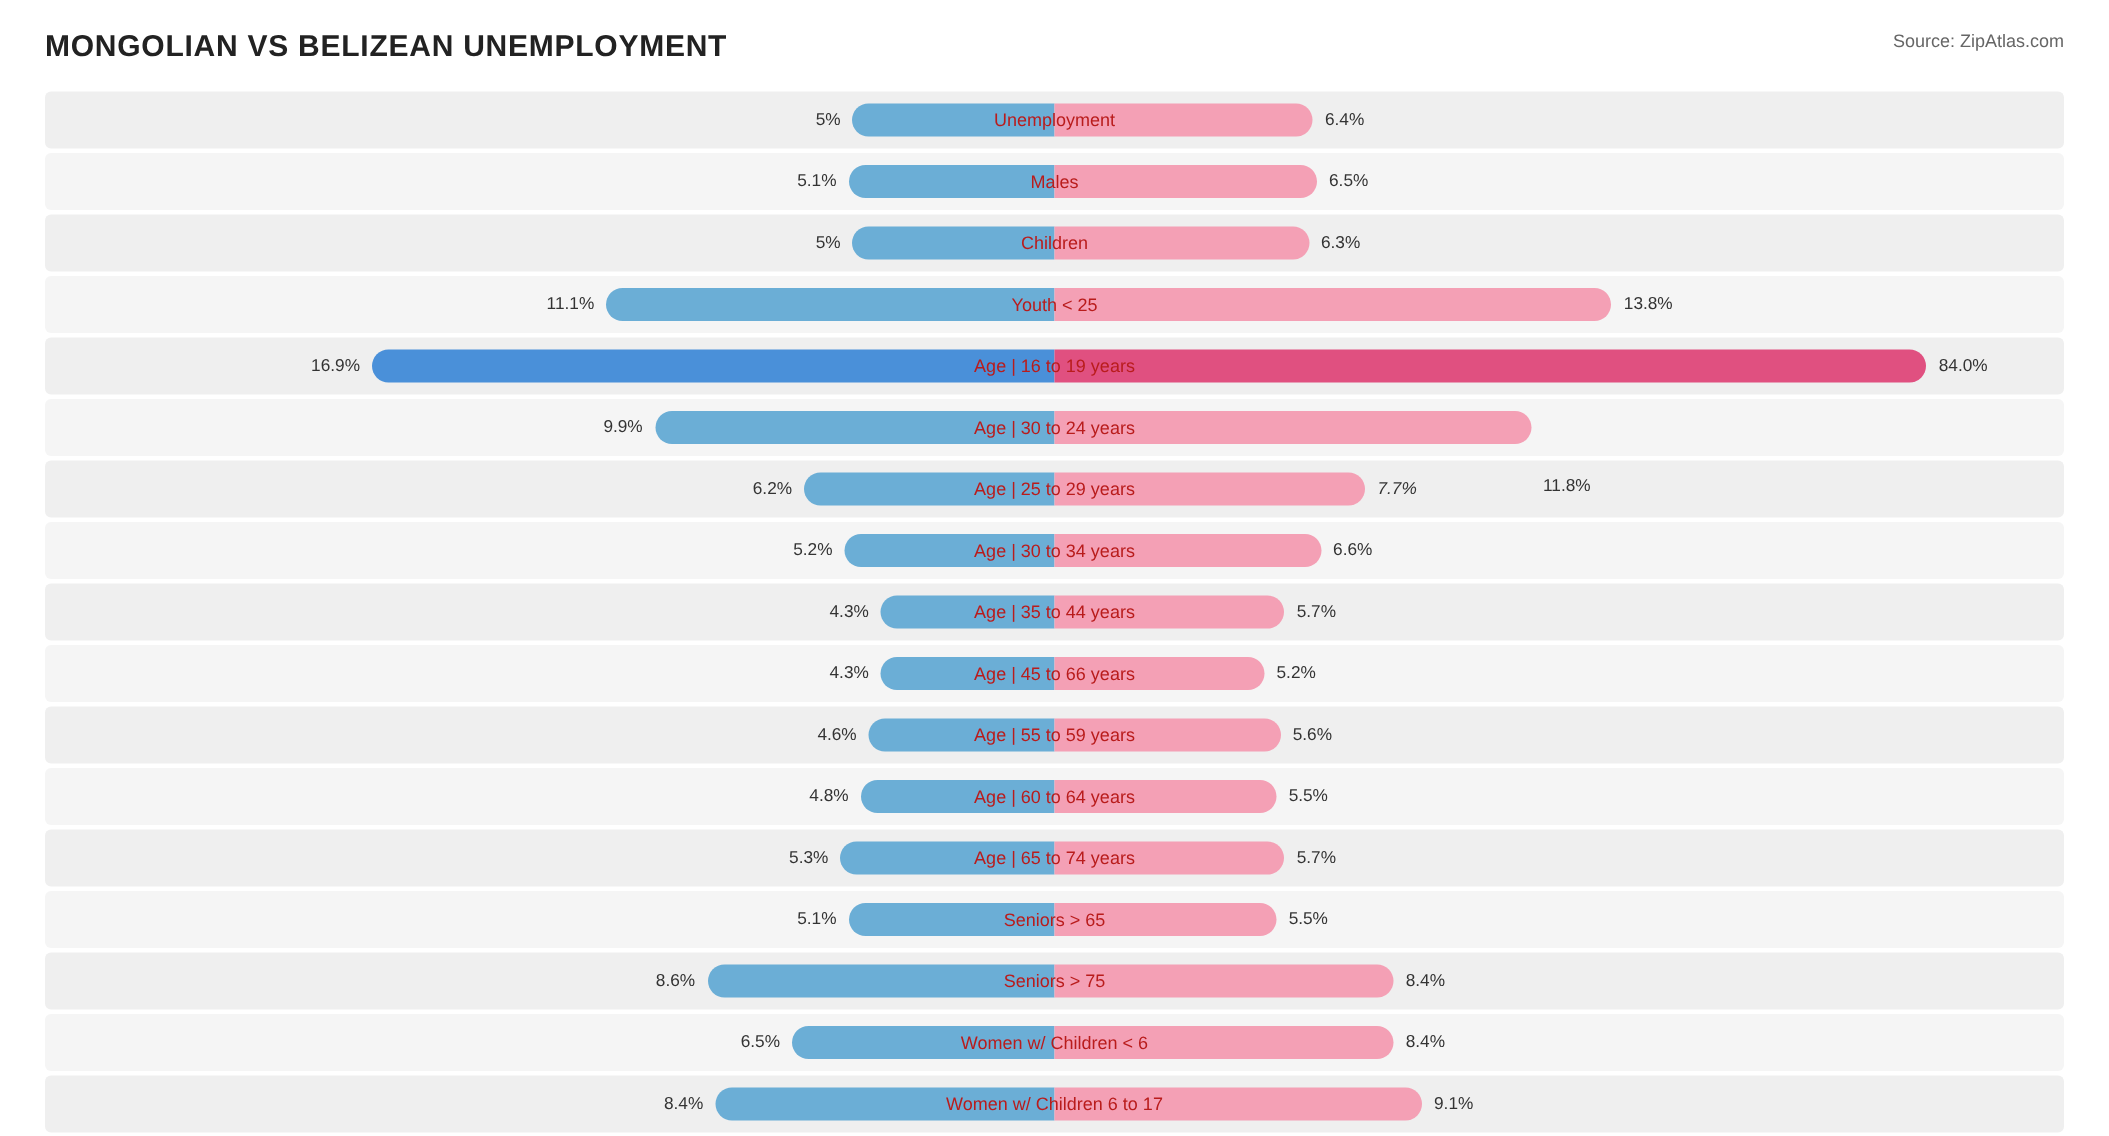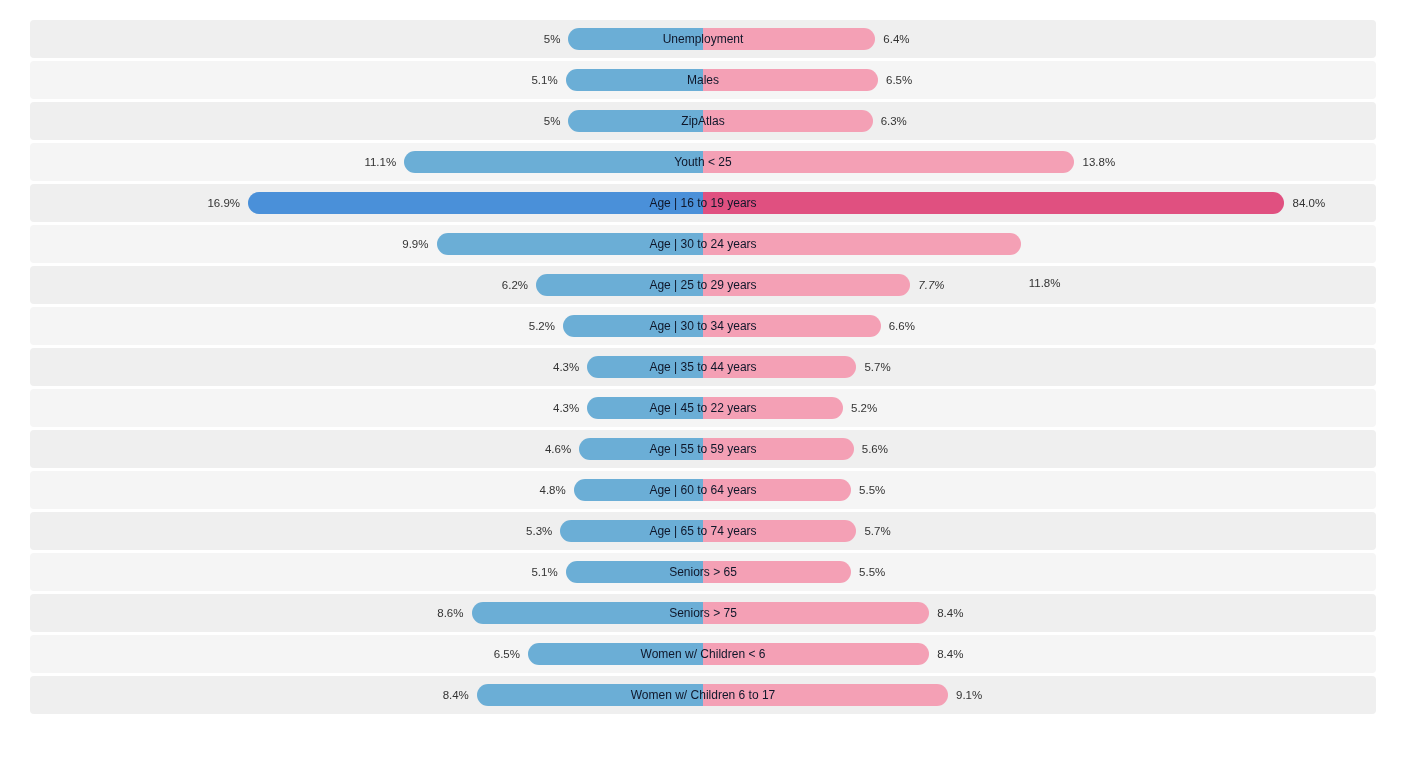--- a/index.html
+++ b/index.html
@@ -53,21 +53,21 @@
       position: relative;
       height: 32px;
     }
     
     
     .label {
       position: absolute;
       left: 50%;
       transform: translateX(-50%);
       font-size: 12px;
-      color: #0f172a;
+      color: #b91c1c;
       white-space: nowrap;
       z-index: 10;
       text-align: center;
       background: transparent;
       pointer-events: none;
     }
     .bar-left {
       position: absolute;
       right: 50%;
       height: 22px;
@@ -103,20 +103,24 @@
       top: 50%;
       transform: translateY(-50%);
       white-space: nowrap;
       z-index: 10;
     }
   </style>
 </head>
 <body>
 
 <div class="chart-container">
+  <div class="chart-header">
+    <div class="chart-title">MONGOLIAN VS BELIZEAN UNEMPLOYMENT</div>
+    <div class="chart-source">Source: ZipAtlas.com</div>
+  </div>
 
   <div class="bars-area" id="bars-area">
 
   <div class="row">
         <div class="row-inner">
           <div class="bar-left" style="width: 10%;"></div>
           <div class="bar-right" style="width: 12.8%;"></div>
           <div class="label">Unemployment</div>
           <div class="val-left" style="margin-right: 10.3%; padding-right: 4px;">5%</div>
           <div class="val-right" style="margin-left: 13.1%; padding-left: 4px;">6.4%</div>
@@ -128,21 +132,21 @@
           <div class="bar-right" style="width: 13%;"></div>
           <div class="label">Males</div>
           <div class="val-left" style="margin-right: 10.5%; padding-right: 4px;">5.1%</div>
           <div class="val-right" style="margin-left: 13.3%; padding-left: 4px;">6.5%</div>
         </div>
       </div>
       <div class="row">
         <div class="row-inner">
           <div class="bar-left" style="width: 10%;"></div>
           <div class="bar-right" style="width: 12.6%;"></div>
-          <div class="label">ZipAtlas</div>
+          <div class="label">Children</div>
           <div class="val-left" style="margin-right: 10.3%; padding-right: 4px;">5%</div>
           <div class="val-right" style="margin-left: 12.9%; padding-left: 4px;">6.3%</div>
         </div>
       </div>
       <div class="row">
         <div class="row-inner">
           <div class="bar-left" style="width: 22.2%;"></div>
           <div class="bar-right" style="width: 27.6%;"></div>
           <div class="label">Youth &lt; 25</div>
           <div class="val-left" style="margin-right: 22.5%; padding-right: 4px;">11.1%</div>
@@ -191,21 +195,21 @@
           <div class="bar-right" style="width: 11.4%;"></div>
           <div class="label">Age | 35 to 44 years</div>
           <div class="val-left" style="margin-right: 8.9%; padding-right: 4px;">4.3%</div>
           <div class="val-right" style="margin-left: 11.7%; padding-left: 4px;">5.7%</div>
         </div>
       </div>
       <div class="row">
         <div class="row-inner">
           <div class="bar-left" style="width: 8.6%;"></div>
           <div class="bar-right" style="width: 10.4%;"></div>
-          <div class="label">Age | 45 to 22 years</div>
+          <div class="label">Age | 45 to 66 years</div>
           <div class="val-left" style="margin-right: 8.9%; padding-right: 4px;">4.3%</div>
           <div class="val-right" style="margin-left: 10.7%; padding-left: 4px;">5.2%</div>
         </div>
       </div>
       <div class="row">
         <div class="row-inner">
           <div class="bar-left" style="width: 9.2%;"></div>
           <div class="bar-right" style="width: 11.2%;"></div>
           <div class="label">Age | 55 to 59 years</div>
           <div class="val-left" style="margin-right: 9.5%; padding-right: 4px;">4.6%</div>

